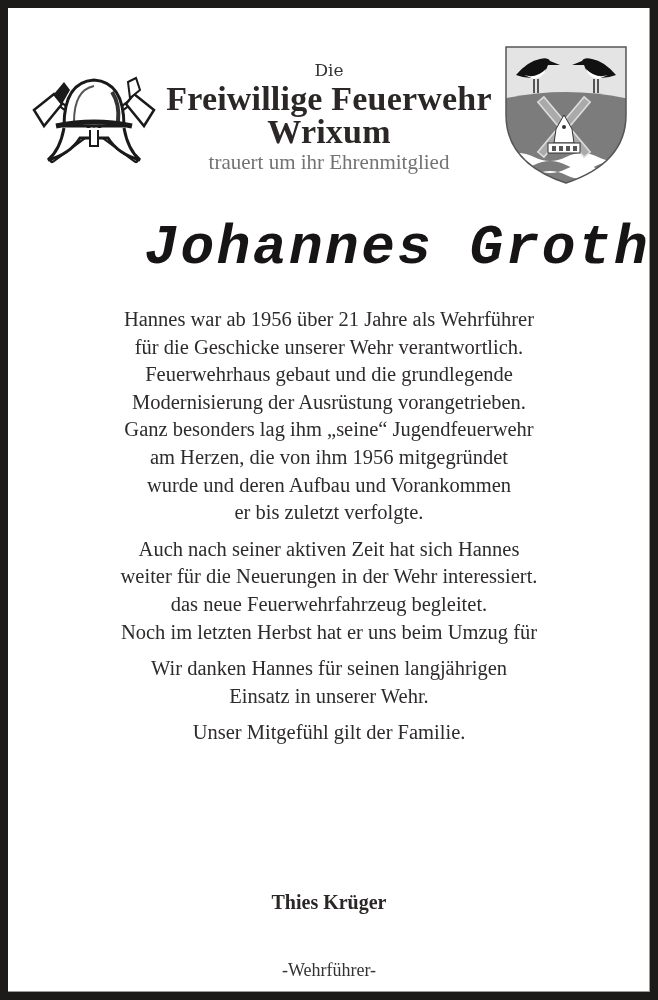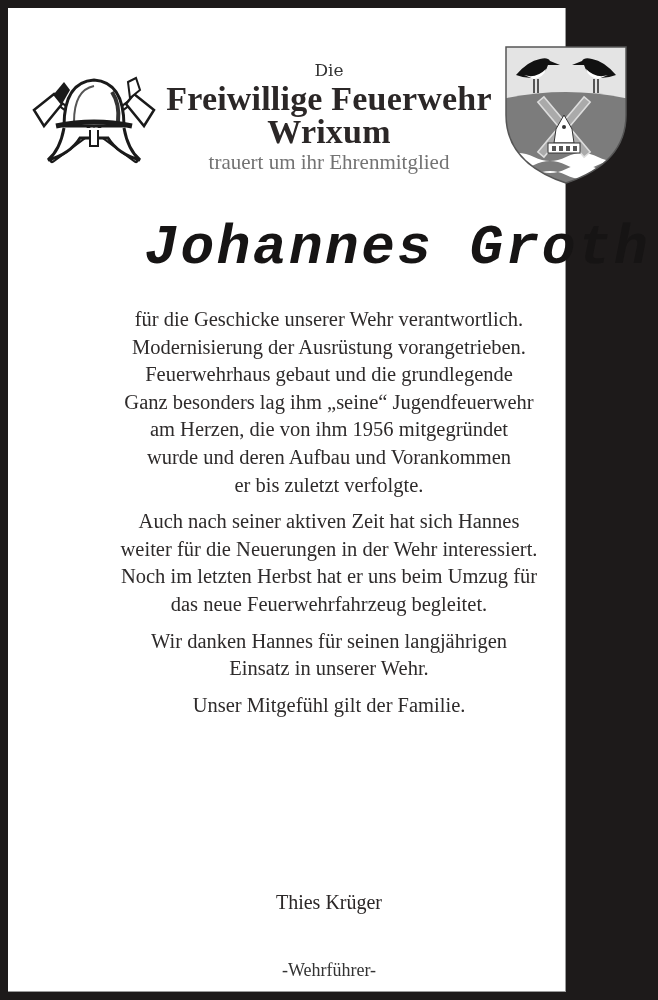--- a/index.html
+++ b/index.html
@@ -10,21 +10,21 @@
     body {
       width: 658px;
       height: 1000px;
       position: relative;
       overflow: hidden;
     }
     .page {
       position: absolute;
       left: 8px;
       top: 8px;
-      width: 558px;
+      width: 642px;
       height: 984px;
       background: #ffffff;
       box-shadow: inset -1px -1px 0 #9a9a9a;
       font-family: "DejaVu Serif", "Liberation Serif", serif;
       color: #2a2727;
     }
     .header-emblem {
       position: absolute;
       left: 16px;
       top: 60px;
@@ -99,21 +99,21 @@
     }
     .signature {
       position: absolute;
       left: 0;
       top: 880px;
       width: 642px;
       text-align: center;
       font-family: "Liberation Serif", serif;
     }
     .signer-name {
-      font-weight: normal;
+      font-weight: bold;
       font-size: 20px;
       line-height: 28px;
       color: #2b2727;
     }
     .signer-title {
       font-size: 18px;
       line-height: 30px;
       color: #333;
       margin-top: 39px;
     }
@@ -196,33 +196,34 @@
       <rect x="64" y="103" width="4" height="5" fill="#555"></rect>
       <rect x="71" y="103" width="4" height="5" fill="#555"></rect>
       <circle cx="62" cy="84" r="2" fill="#333"></circle>
     </svg>
   </div>
 
   <div class="deceased-name">Johannes Groth</div>
 
   <div class="body-text">
     <p class="para">
+      <span class="ln">Hannes war ab 1956 über 21 Jahre als Wehrführer</span>
       <span class="ln">für die Geschicke unserer Wehr verantwortlich.</span>
+      <span class="ln">Feuerwehrhaus gebaut und die grundlegende</span>
       <span class="ln">Modernisierung der Ausrüstung vorangetrieben.</span>
-      <span class="ln">Feuerwehrhaus gebaut und die grundlegende</span>
       <span class="ln">Ganz besonders lag ihm „seine“ Jugendfeuerwehr</span>
       <span class="ln">am Herzen, die von ihm 1956 mitgegründet</span>
       <span class="ln">wurde und deren Aufbau und Vorankommen</span>
       <span class="ln">er bis zuletzt verfolgte.</span>
     </p>
     <p class="para">
       <span class="ln">Auch nach seiner aktiven Zeit hat sich Hannes</span>
       <span class="ln">weiter für die Neuerungen in der Wehr interessiert.</span>
+      <span class="ln">das neue Feuerwehrfahrzeug begleitet.</span>
       <span class="ln">Noch im letzten Herbst hat er uns beim Umzug für</span>
-      <span class="ln">das neue Feuerwehrfahrzeug begleitet.</span>
     </p>
     <p class="para">
       <span class="ln">Wir danken Hannes für seinen langjährigen</span>
       <span class="ln">Einsatz in unserer Wehr.</span>
     </p>
     <p class="para">
       <span class="ln">Unser Mitgefühl gilt der Familie.</span>
     </p>
   </div>
 

